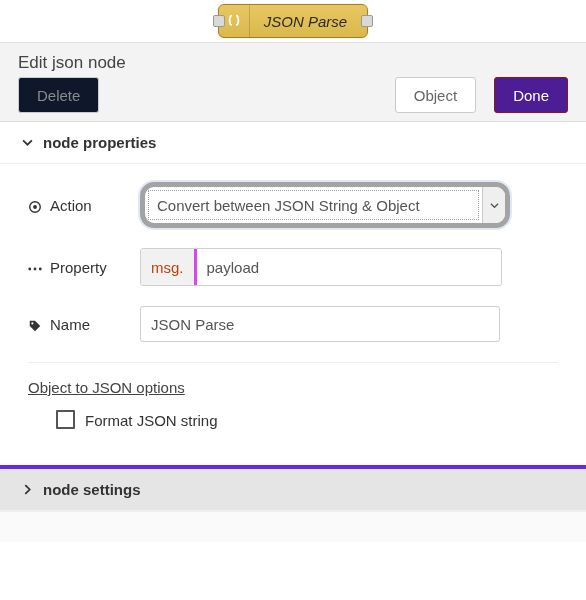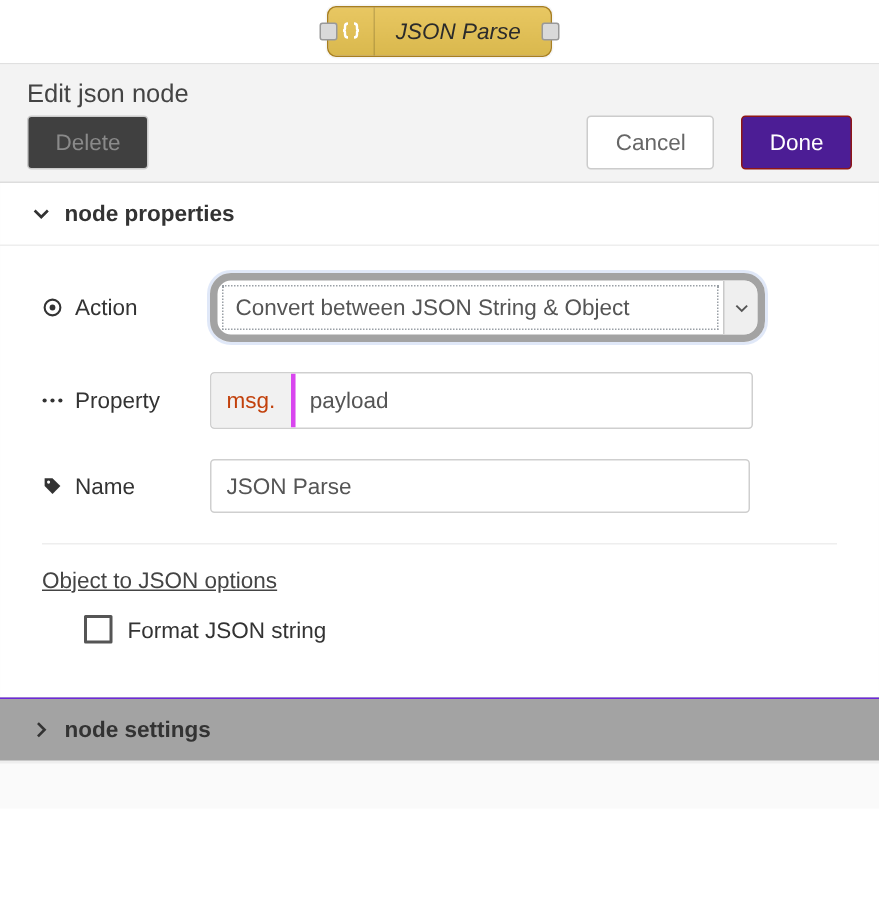--- a/index.html
+++ b/index.html
@@ -91,21 +91,21 @@
     font-size: 15px;
     border-radius: 3px;
     cursor: pointer;
     display: inline-flex;
     align-items: center;
     justify-content: center;
     user-select: none;
   }
   .btn-delete {
     color: #8a8a8a;
-    background: #404040;
+    background: #0f172a;
     border: 1px solid #ccc;
   }
   .btn-cancel {
     color: #666;
     background: #fff;
     border: 1px solid #ccc;
     margin-left: auto;
   }
   .btn-done {
     color: #fff;
@@ -120,37 +120,37 @@
     align-items: center;
     gap: 10px;
     padding: 12px 22px;
     font-weight: 700;
     font-size: 15px;
     color: #333;
     border-bottom: 1px solid #eee;
     cursor: pointer;
   }
   .section-head.collapsed {
-    border-top: 1px solid #6d28d9;
-    background: #a3a3a3;
+    border-top: 4px solid #6d28d9;
+    background: #e5e5e5;
   }
   .section-head svg { width: 11px; height: 11px; flex: 0 0 auto; }
 
   .section-body {
     padding: 18px 28px 10px 28px;
   }
   .form-row {
     display: flex;
     align-items: center;
     margin-bottom: 20px;
   }
   .form-label {
     width: 112px;
     display: flex;
-    align-items: center;
+    align-items: flex-end;
     gap: 8px;
     font-size: 15px;
     color: #333;
   }
   .form-label svg { width: 14px; height: 14px; flex: 0 0 auto; }
 
   .select-wrap {
     flex: 1;
     display: flex;
     height: 36px;
@@ -277,21 +277,21 @@
     <span class="port right"></span>
   </div>
 </div>
 
 <div class="panel-outer">
 
   <div class="panel-header">
     <div class="panel-title">Edit json node</div>
     <div class="btn-row">
       <div class="btn btn-delete">Delete</div>
-      <div class="btn btn-cancel">Cancel</div>
+      <div class="btn btn-cancel">Object</div>
       <div class="btn btn-done">Done</div>
     </div>
   </div>
 
   <div class="section-head">
     <svg viewBox="0 0 10 10">
         <path d="M1 3l4 4 4-4" fill="none" stroke="#333" stroke-width="1.6"></path>
       </svg>
     <span>node properties</span>
   </div>

